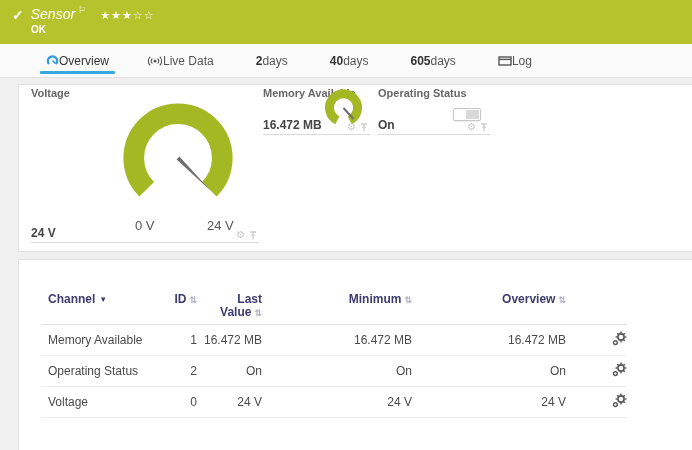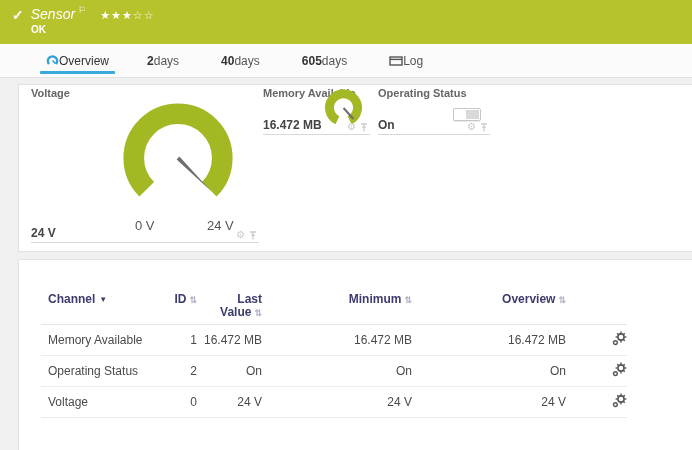--- a/index.html
+++ b/index.html
@@ -90,20 +90,32 @@
 
 <div class="tabbar">
   <div class="tab active mr2">
     <span class="ic">
       <svg width="13" height="13" viewBox="0 0 13 13">
         <path d="M3.0 10.0 A4.6 4.6 0 1 1 10.0 10.0" fill="none" stroke="#2f9fd8" stroke-width="2.4"></path>
         <line x1="6.5" y1="6.5" x2="9.6" y2="9.6" stroke="#2f9fd8" stroke-width="1.6"></line>
       </svg>
     </span>
     <span>Overview</span>
+  </div>
+  <div class="tab mr3">
+    <span class="ic">
+      <svg width="16" height="12" viewBox="0 0 16 12">
+        <circle cx="8" cy="6" r="1.5" fill="#555"></circle>
+        <path d="M5.4 3.5 A3.6 3.6 0 0 0 5.4 8.5" fill="none" stroke="#555" stroke-width="1.1"></path>
+        <path d="M10.6 3.5 A3.6 3.6 0 0 1 10.6 8.5" fill="none" stroke="#555" stroke-width="1.1"></path>
+        <path d="M3.2 1.6 A6.2 6.2 0 0 0 3.2 10.4" fill="none" stroke="#555" stroke-width="1.1"></path>
+        <path d="M12.8 1.6 A6.2 6.2 0 0 1 12.8 10.4" fill="none" stroke="#555" stroke-width="1.1"></path>
+      </svg>
+    </span>
+    <span>Live Data</span>
   </div>
   <div class="tab mr3">
     <span class="num">2</span>
     <span>days</span>
   </div>
   <div class="tab mr3">
     <span class="num">40</span>
     <span>days</span>
   </div>
   <div class="tab mr3">

